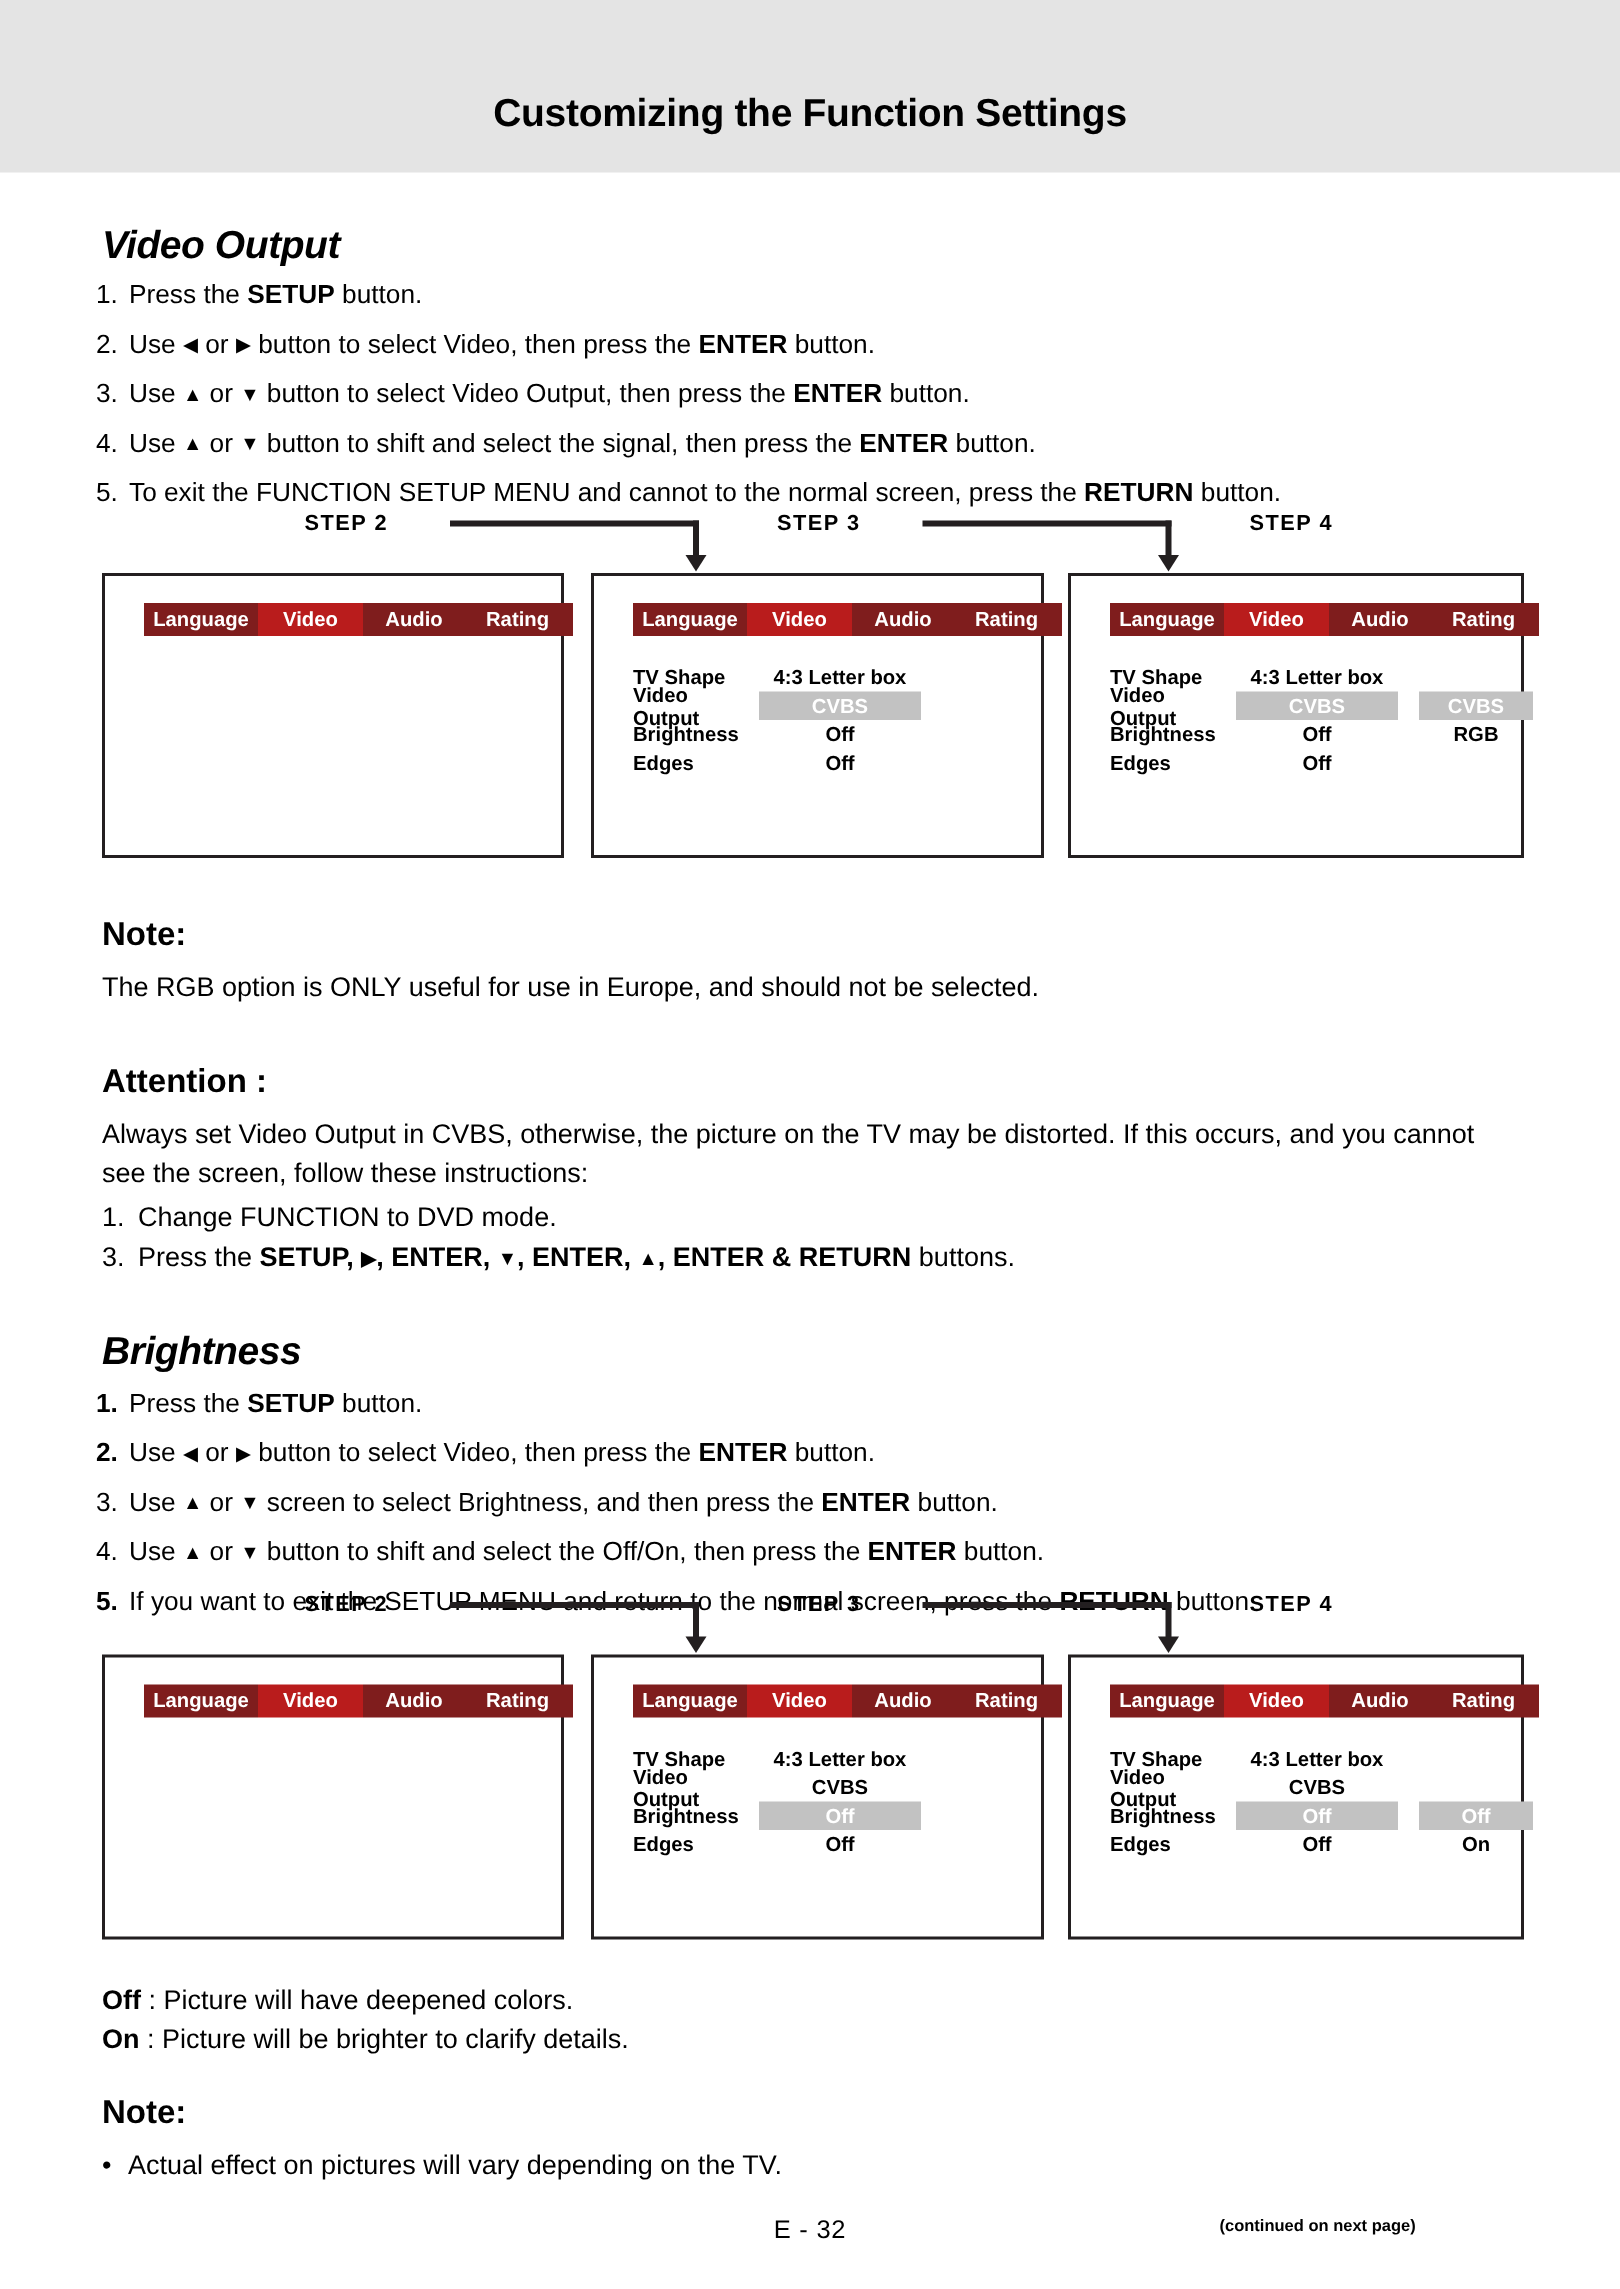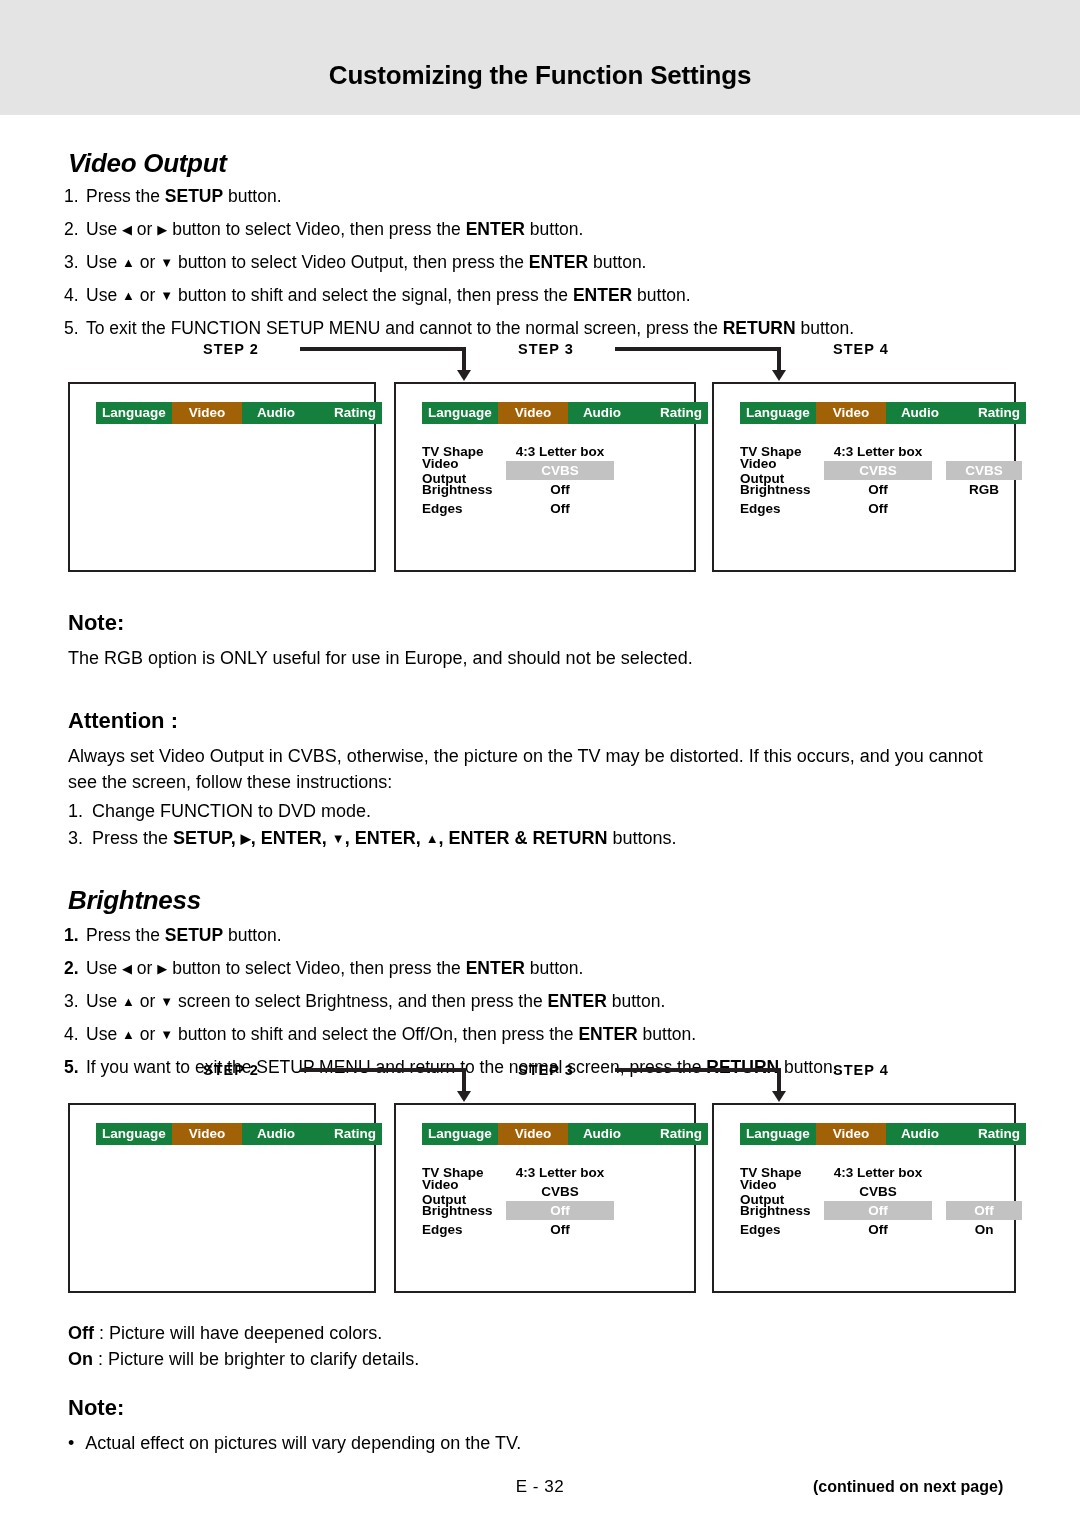--- a/index.html
+++ b/index.html
@@ -59,29 +59,29 @@
   }
   .tabs{
     position:absolute;left:26px;top:18px;
     display:flex;
     height:22px;
   }
   .tab{
     height:22px;line-height:22px;
     font-size:13.5px;font-weight:bold;
     color:#ffffff;
-    background:#15803d;
+    background:#7f1d1d;
     text-align:center;
     box-sizing:border-box;
   }
-  .tab.sel{background:#a16207;color:#ffffff;}
+  .tab.sel{background:#b91c1c;color:#ffffff;}
   .tab.w-language{width:76px;}
   .tab.w-video{width:70px;}
   .tab.w-audio{width:68px;}
-  .tab.w-rating{width:72px;padding-right:6px;text-align:right;}
+  .tab.w-rating{width:72px;padding-right:16px;text-align:right;}
   .settings{position:absolute;left:26px;top:58px;}
   .srow{
     display:flex;align-items:center;height:19px;margin-bottom:0px;
     font-size:13.5px;font-weight:bold;
   }
   .slabel{width:84px;flex:none;}
   .sval{
     width:108px;flex:none;text-align:center;
     height:19px;line-height:19px;
     box-sizing:border-box;
@@ -98,21 +98,21 @@
   .conn .h{position:absolute;left:0;top:0;height:4px;background:#231f20;}
   .conn .v{position:absolute;top:0;width:4px;background:#231f20;}
   .conn .head{
     position:absolute;width:0;height:0;
     border-left:7px solid transparent;
     border-right:7px solid transparent;
     border-top:11px solid #231f20;
   }
   
   .pagenum{position:absolute;font-size:17px;letter-spacing:0.5px;}
-  .contd{position:absolute;font-size:16px;font-weight:bold;}
+  .contd{position:absolute;font-size:11px;font-weight:bold;}
 </style>
 </head>
 <body>
 
 <div class="header-band"></div>
 <div class="header-title">Customizing the Function Settings</div>
 
 <div class="sec-heading" style="top:148px;">Video Output</div>
 
 <div class="steps" id="steps-video-output" style="top:183px;">

